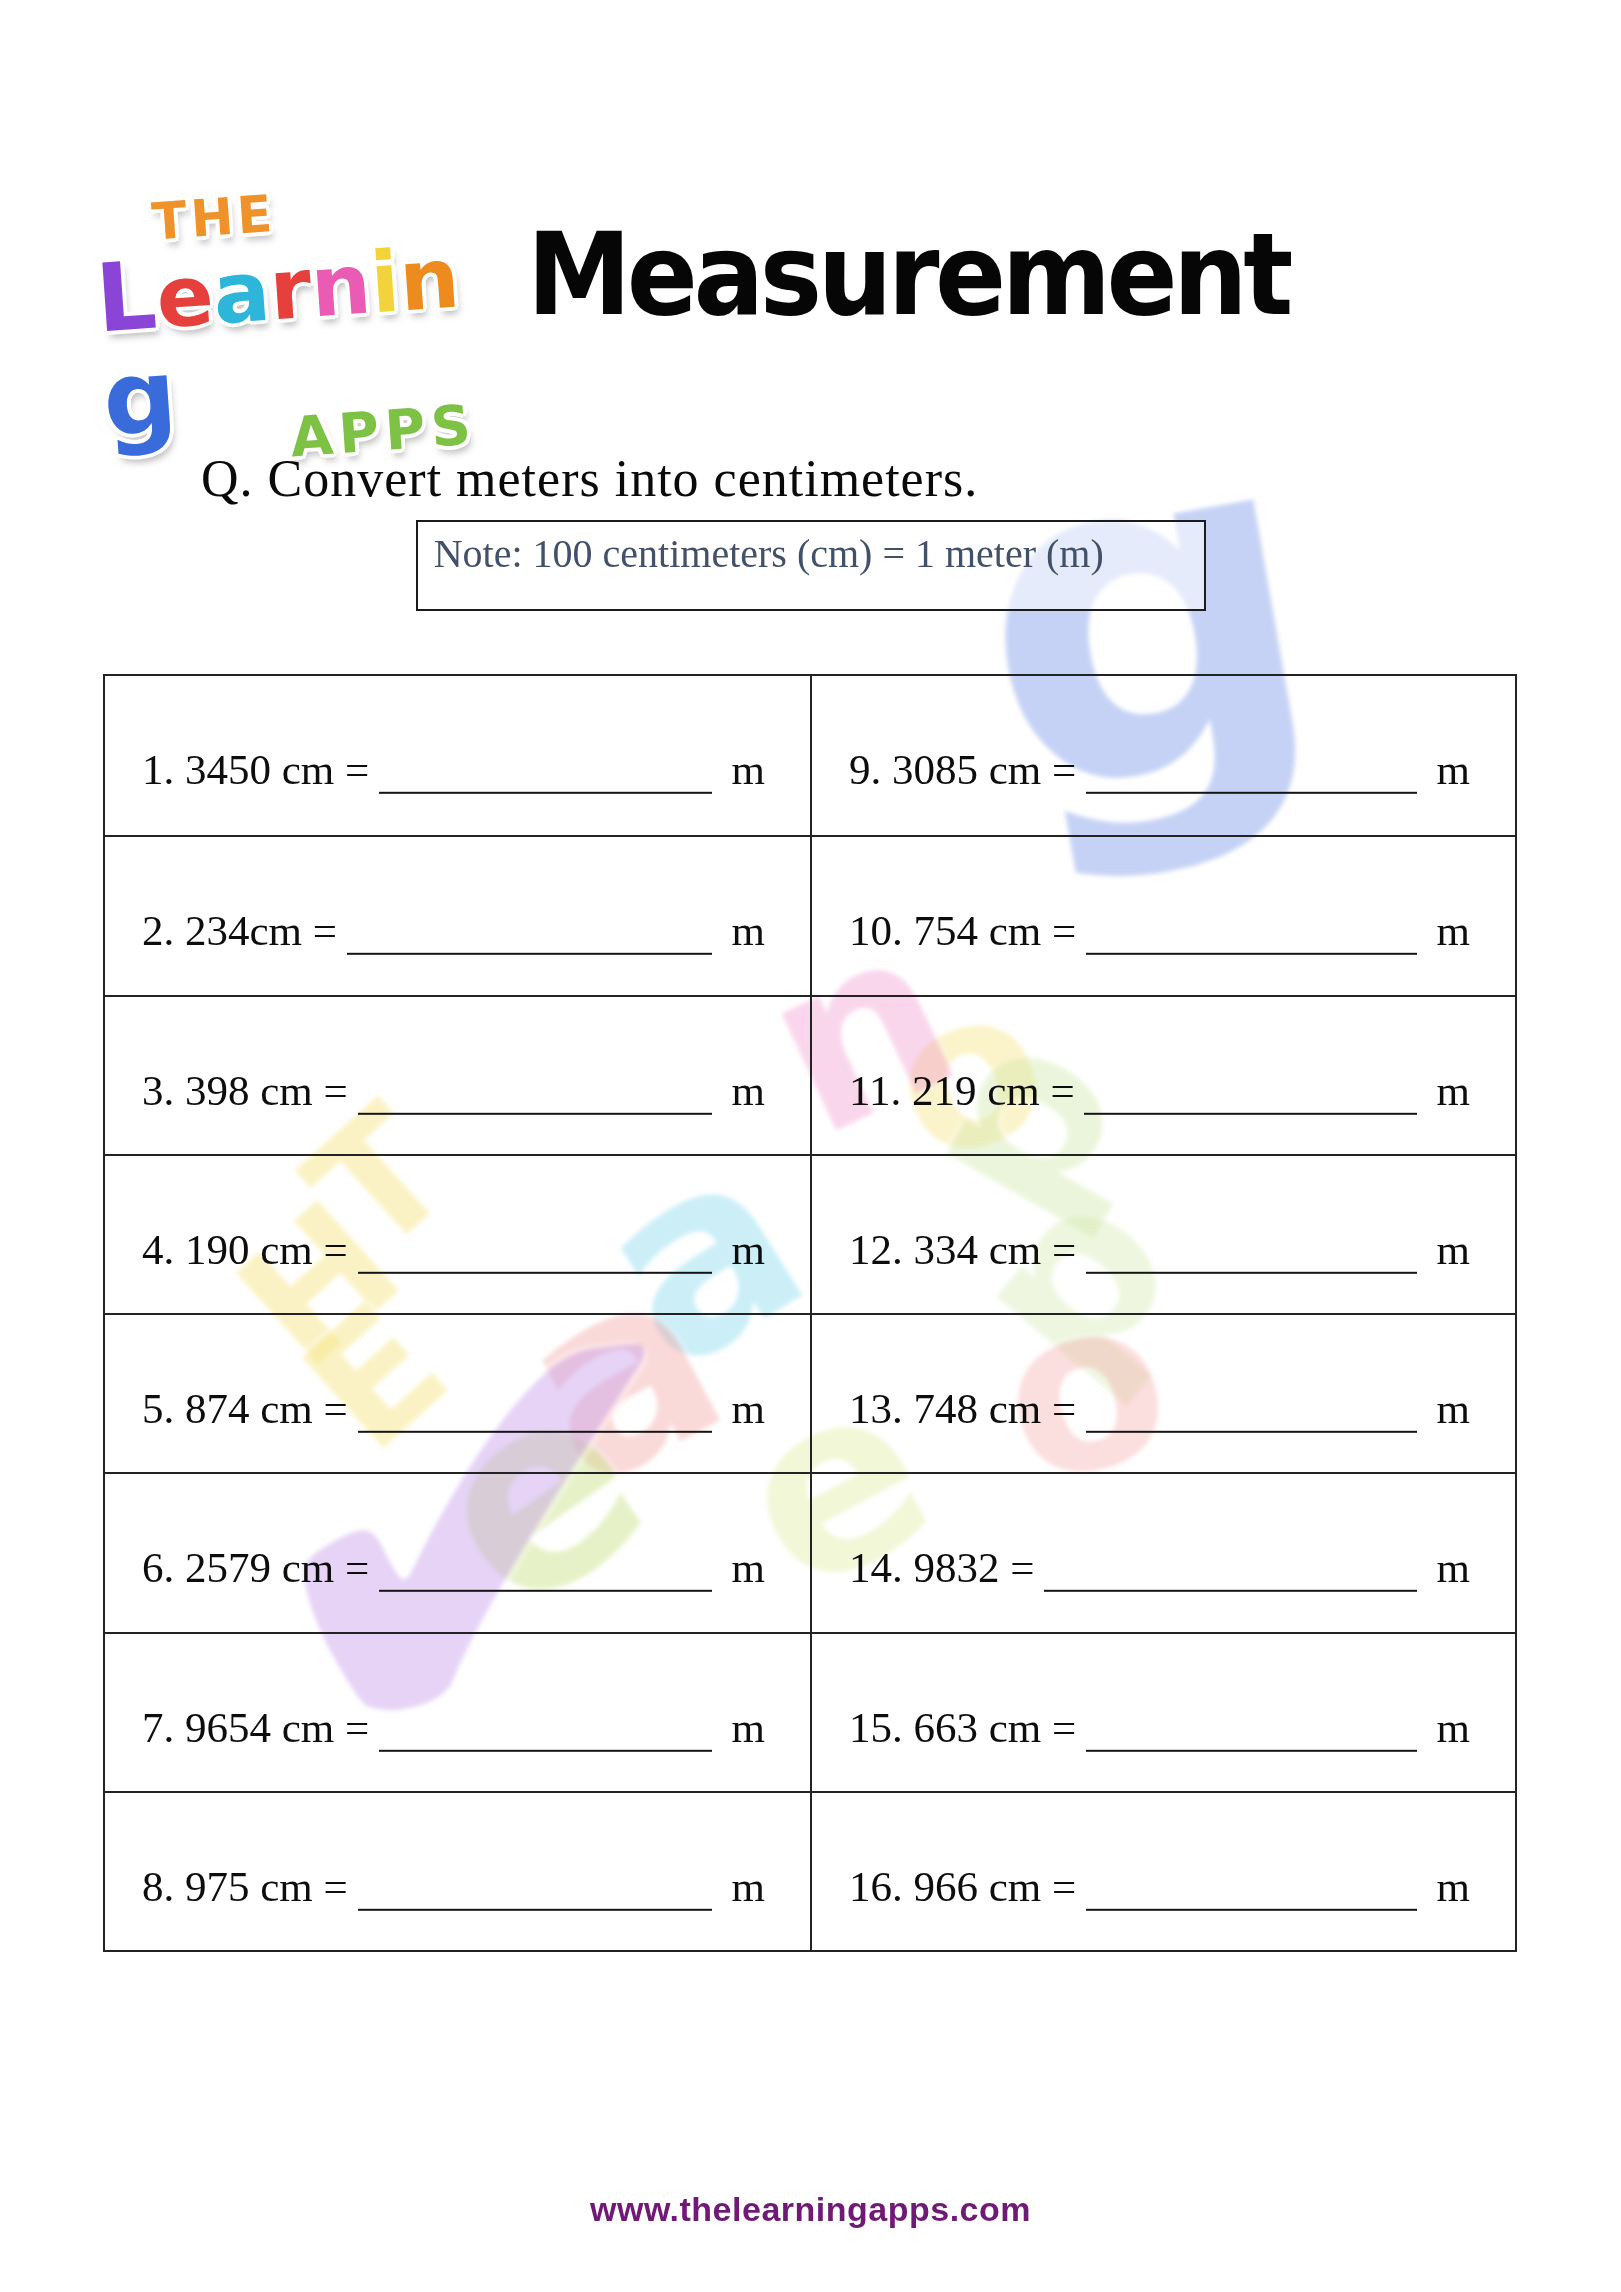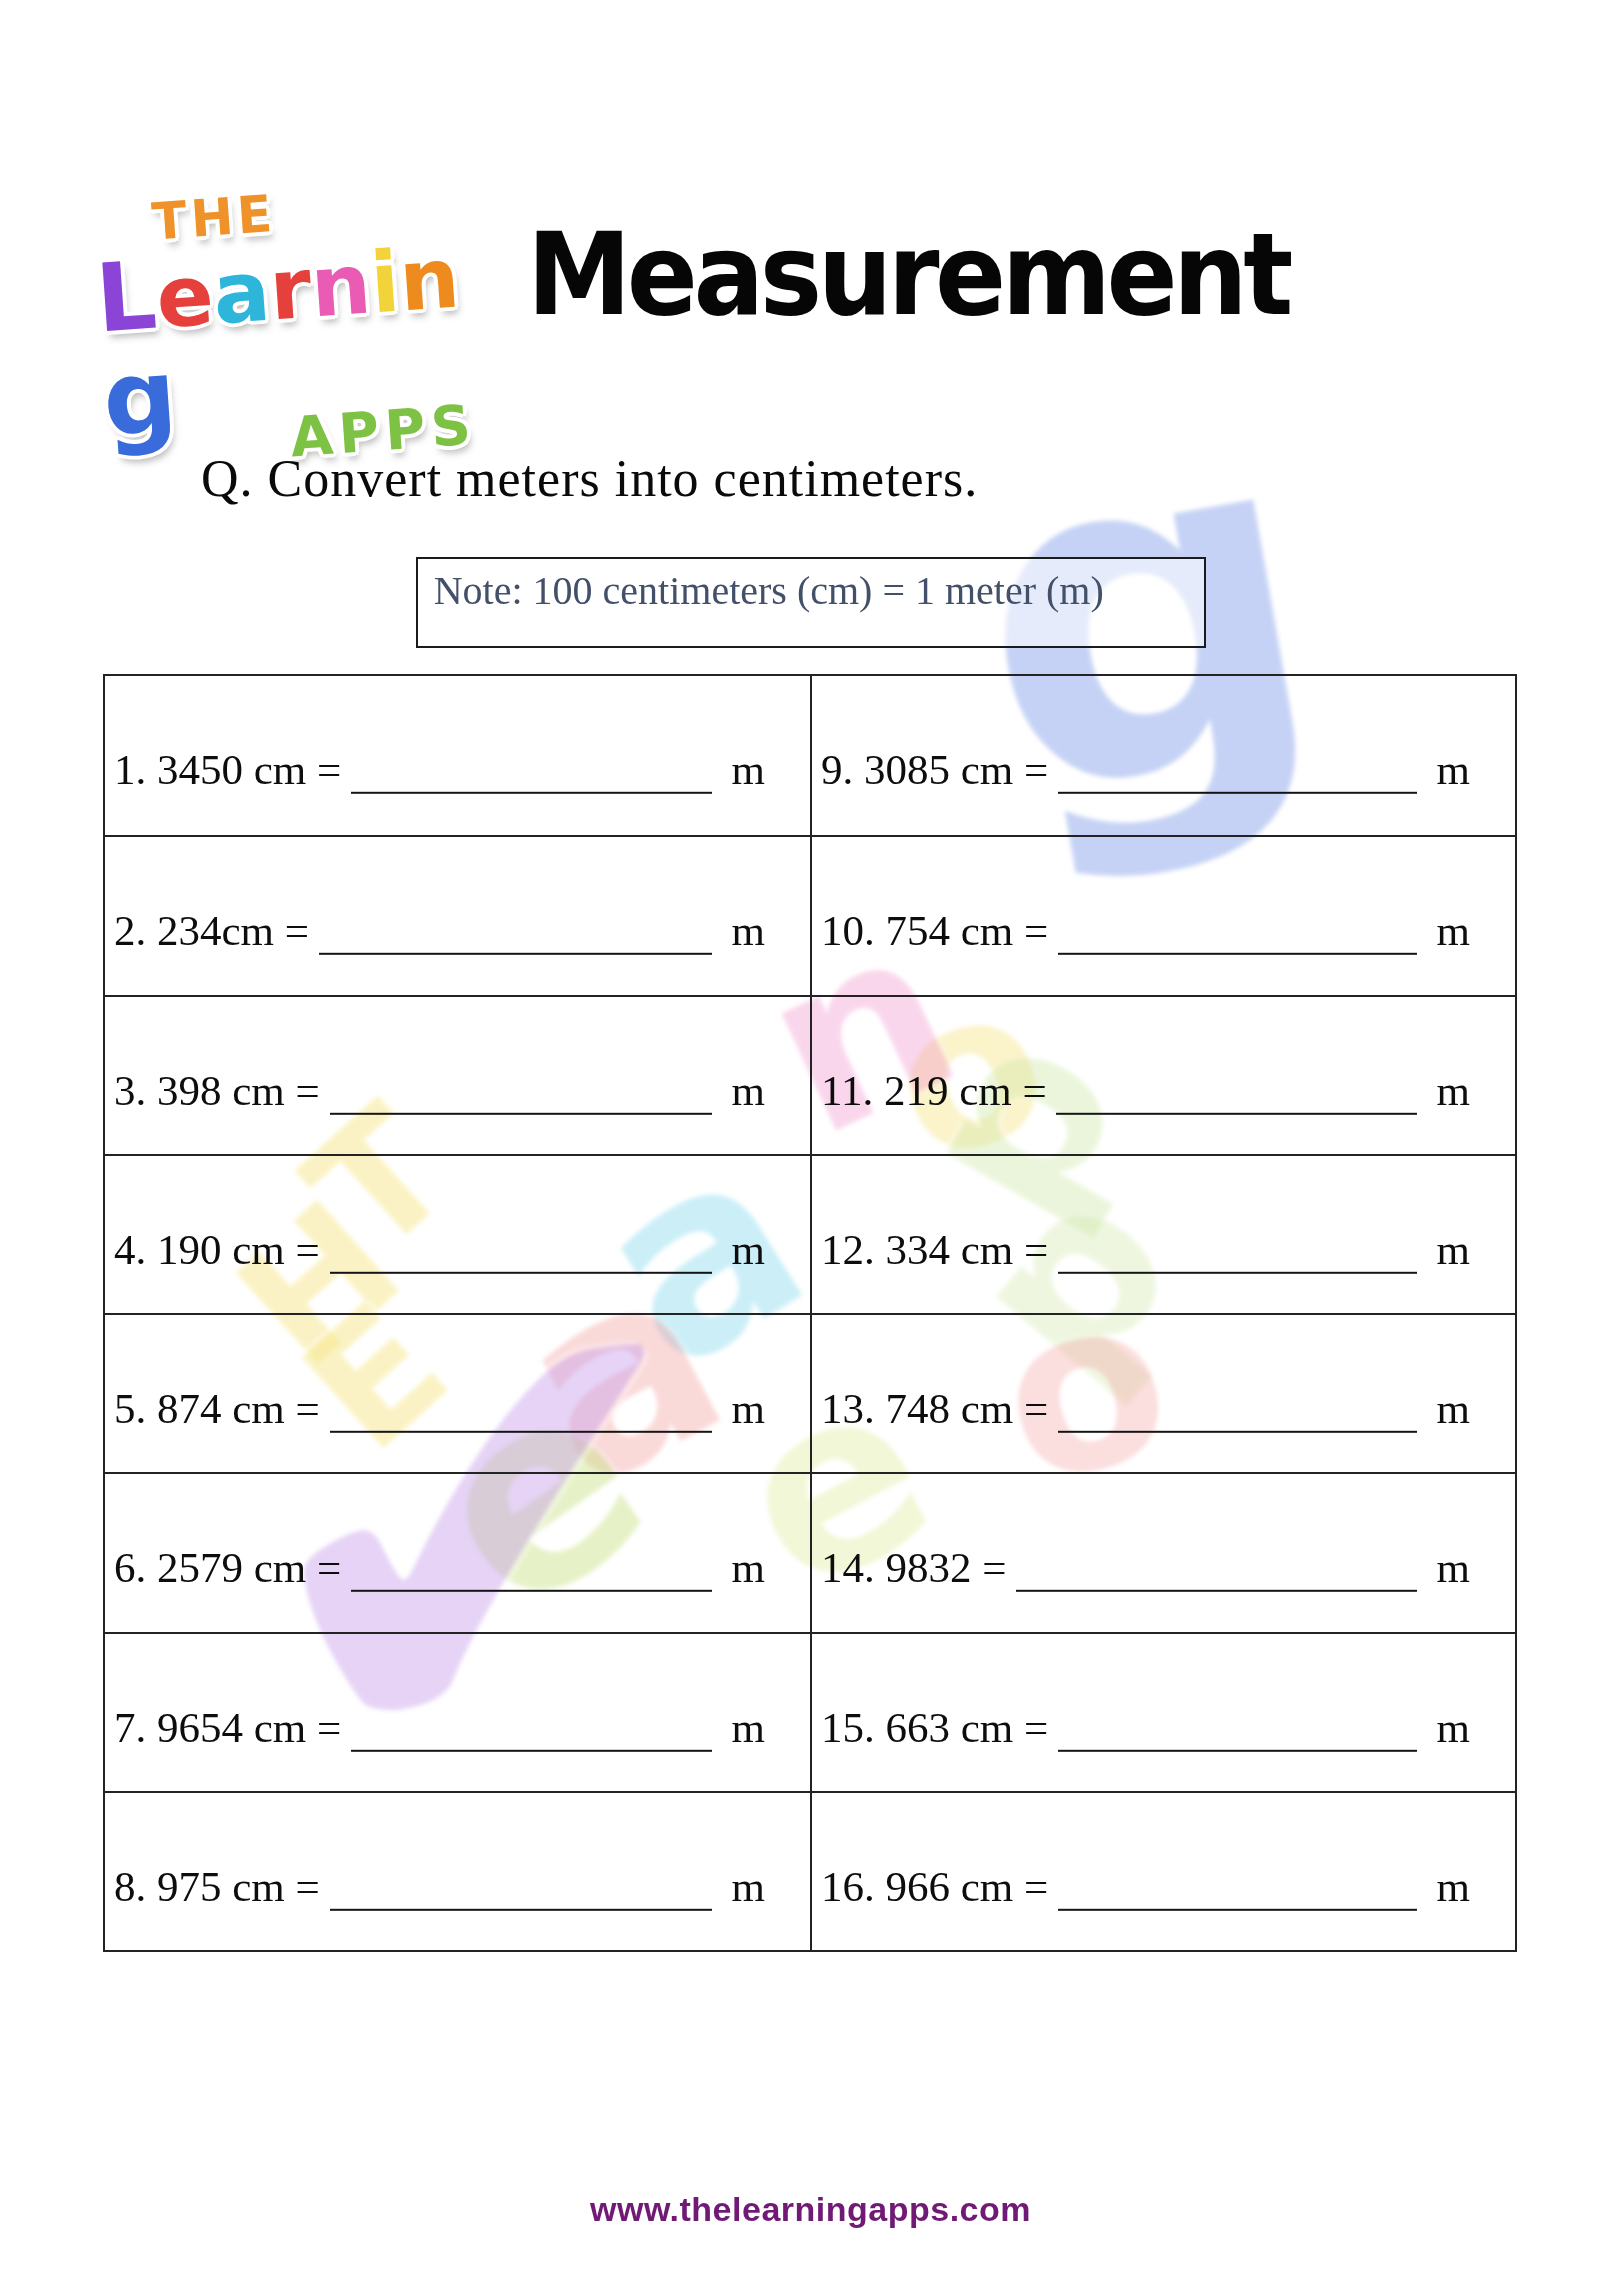--- a/index.html
+++ b/index.html
@@ -23,40 +23,40 @@
   .title{
     position:absolute;left:527px;top:208px;font-family:"DejaVu Sans",sans-serif;
     font-weight:900;font-size:114px;letter-spacing:-4.9px;color:#060606;
     transform:scaleX(.92);transform-origin:left top;white-space:nowrap;z-index:3;
   }
   
   .question{position:absolute;left:201px;top:449px;font-size:52px;letter-spacing:1px;
             color:#0a0a0a;white-space:nowrap;z-index:3;}
   
   .notebox{
-    position:absolute;left:416px;top:557px;width:790px;height:91px;
+    position:absolute;left:416px;top:520px;width:790px;height:91px;
     border:2px solid #1b1b1b;box-sizing:border-box;z-index:3;background:rgba(255,255,255,.55);
   }
   .notebox .notetext{display:block;padding:7.8px 0 0 15.7px;font-size:40px;color:#43506a;white-space:nowrap;}
   
   .watermark{position:absolute;left:0;top:0;width:1621px;height:2293px;z-index:1;pointer-events:none;}
   .watermark span{
     position:absolute;font-family:"DejaVu Sans",sans-serif;font-weight:bold;
     filter:blur(2px);line-height:1;display:block;
     text-shadow:-3.9px -3.9px 0 rgba(255,255,255,.8),3.9px 3.9px 0 rgba(255,255,255,.8);
   }
   
   .wtable{
     position:absolute;left:103px;top:674px;width:1414px;height:1278px;box-sizing:border-box;
     border:2.9px solid #232323;display:grid;grid-template-columns:1fr 1fr;
     grid-template-rows:repeat(8,1fr);grid-auto-flow:column;z-index:2;background:transparent;
   }
   .cell{
     box-sizing:border-box;display:flex;align-items:baseline;
-    padding:69px 45px 0 9px;font-size:43px;white-space:nowrap;
+    padding:69px 45px 0 37px;font-size:43px;white-space:nowrap;
   }
   .cell{border-top:2.9px solid #232323;}
   .cell:nth-child(8n+1){border-top:none;}
   .cell.rightcol{border-left:2.9px solid #232323;}
   .p-label{flex:0 0 auto;}
   .blank{
     flex:1 1 auto;height:0;border-bottom:2.9px solid #141414;
     margin-left:9.8px;transform:translateY(9.8px);min-width:59px;
   }
   .unit{flex:0 0 auto;margin-left:19.6px;}

